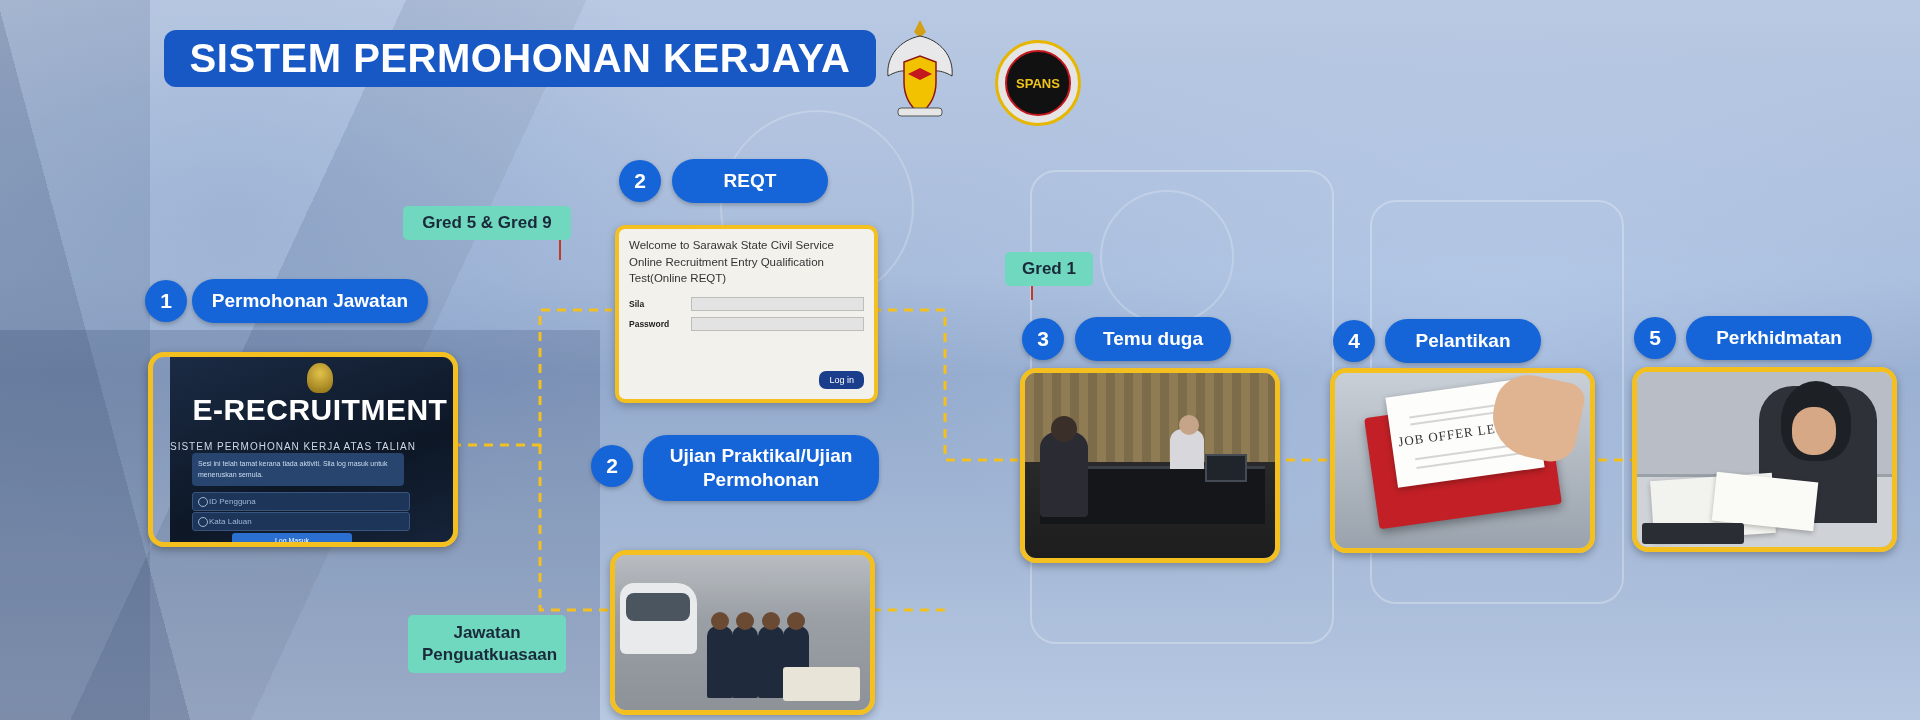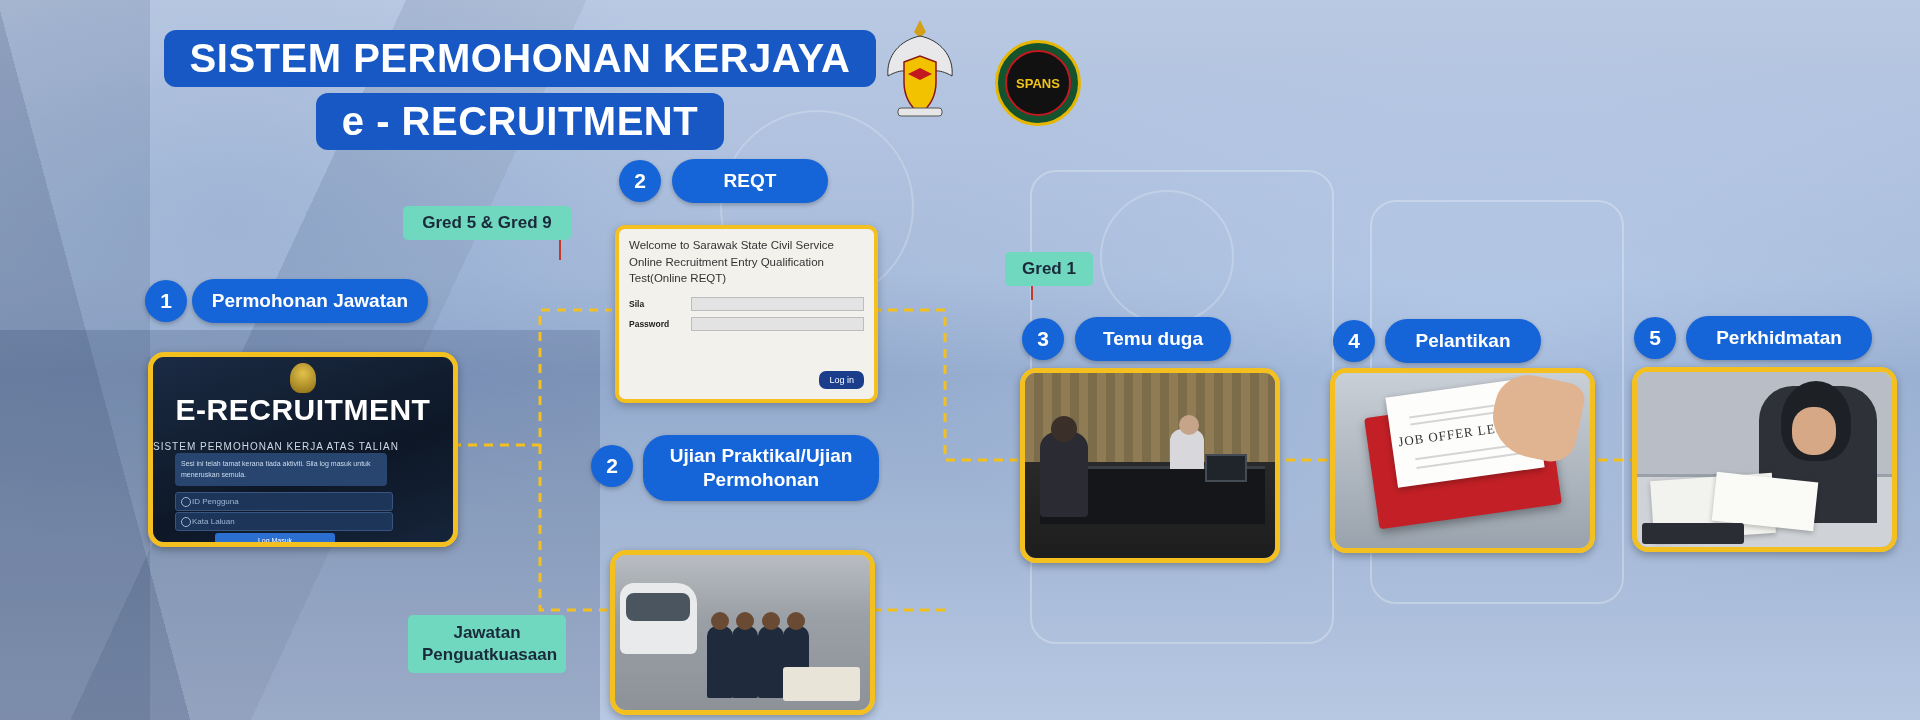--- a/index.html
+++ b/index.html
@@ -30,21 +30,21 @@
   
   #titleWrap{position:absolute;left:160px;top:30px;width:720px;text-align:center;z-index:5;}
   .tline{display:inline-block;background:#1858c4;color:#fff;font-weight:bold;
          letter-spacing:.5px;padding:6px 26px;border-radius:12px;}
   .tline1{font-size:40px;}
   .tline2{font-size:40px;margin-top:6px;}
 
   
   #crest{position:absolute;left:880px;top:12px;width:80px;height:110px;z-index:6;}
   #spans{position:absolute;left:995px;top:40px;width:80px;height:80px;border-radius:50%;
-         background:#14532d;border:3px solid #e6b600;display:flex;align-items:center;justify-content:center;z-index:6;}
+         background:#e5e5e5;border:3px solid #e6b600;display:flex;align-items:center;justify-content:center;z-index:6;}
   #spans .inner{width:62px;height:62px;border-radius:50%;background:#111;color:#f0c419;
       display:flex;align-items:center;justify-content:center;font-size:13px;font-weight:bold;
       border:2px solid #c4181f;}
 
   
   #wires{position:absolute;inset:0;z-index:2;}
 
   
   .num{position:absolute;width:42px;height:42px;border-radius:50%;background:#1565d8;color:#fff;
        display:flex;align-items:center;justify-content:center;font-size:21px;font-weight:bold;z-index:8;
@@ -52,21 +52,21 @@
   .pill{position:absolute;background:#1565d8;color:#fff;border-radius:24px;
         display:flex;align-items:center;justify-content:center;text-align:center;
         font-size:19px;font-weight:bold;padding:10px 18px;z-index:7;
         box-shadow:0 2px 4px rgba(0,0,0,.25);}
   .gtag{position:absolute;background:#6fd8bf;color:#1b2a3a;border-radius:5px;
         font-size:17px;font-weight:bold;padding:7px 14px;text-align:center;z-index:8;}
 
   
   .card{position:absolute;border:5px solid #f4c020;border-radius:16px;overflow:hidden;z-index:6;
         box-shadow:0 3px 8px rgba(0,0,0,.3);}
-  .card .ph{width:100%;height:100%;position:relative;}
+  .card .ph{width:100%;height:100%;position:relative;margin-left:17px;}
 
   
   .c1bg{background:linear-gradient(160deg,#1b2b44,#0d1726 60%,#16243a);}
   .c1 .logo{position:absolute;left:50%;transform:translateX(-50%);top:6px;width:26px;height:30px;
       background:radial-gradient(circle at 50% 35%,#e2c14a,#8a6c12);border-radius:50% 50% 40% 40%;}
   .c1 .t1{position:absolute;top:36px;left:0;right:0;text-align:center;color:#fff;font-size:30px;font-weight:bold;letter-spacing:.5px;}
   .c1 .t2{position:absolute;top:84px;left:0;right:0;text-align:left;color:#cfd9e6;font-size:10px;letter-spacing:1px;}
   .c1 .note{position:absolute;left:22px;top:96px;width:200px;background:#27456f;border-radius:4px;
       color:#cddcf0;font-size:7px;padding:6px;line-height:1.5;}
   .c1 .fld{position:absolute;left:22px;width:200px;height:17px;background:#1d3559;border:1px solid #38557f;border-radius:3px;
@@ -130,21 +130,20 @@
 <div id="bg"></div>
 <div class="darkband"></div>
 <div class="darkband2"></div>
 <div class="ghost" style="left:1030px;top:170px;width:300px;height:470px;"></div>
 <div class="ghost" style="left:1370px;top:200px;width:250px;height:400px;"></div>
 <div class="ghost2" style="left:1100px;top:190px;width:130px;height:130px;"></div>
 <div class="ghost2" style="left:720px;top:110px;width:190px;height:190px;"></div>
 
 <div id="titleWrap">
   <div class="tline tline1">SISTEM PERMOHONAN KERJAYA</div><br>
-  <div class="tline tline2">e - RECRUITMENT</div>
 </div>
 
 <svg id="crest" viewBox="0 0 80 110">
   <path d="M40 8 L46 20 L40 26 L34 20 Z" fill="#d4a017"></path>
   <path d="M40 24 C20 28 6 44 8 64 C22 56 30 58 40 66 C50 58 58 56 72 64 C74 44 60 28 40 24 Z" fill="#e8e8ea" stroke="#333" stroke-width="1"></path>
   <path d="M24 50 L40 44 L56 50 L56 70 C56 86 48 96 40 102 C32 96 24 86 24 70 Z" fill="#f2c200" stroke="#8c1616" stroke-width="1.5"></path>
   <path d="M40 56 L52 62 L40 68 L28 62 Z" fill="#c4181f"></path>
   <rect x="18" y="96" width="44" height="8" rx="3" fill="#e6e6e6" stroke="#555"></rect>
 </svg>
 <div id="spans">

